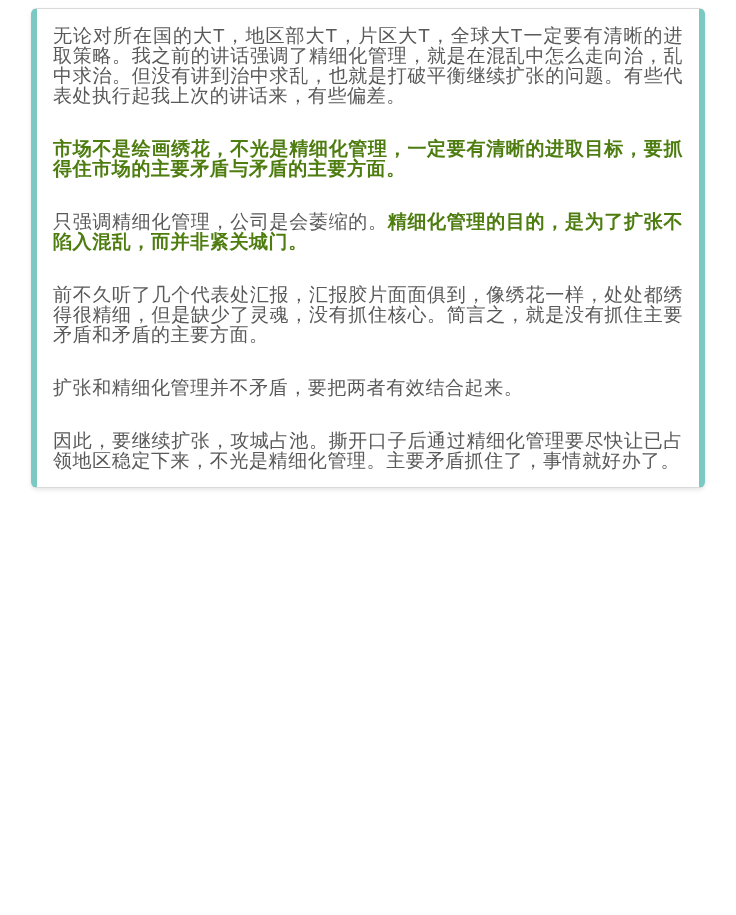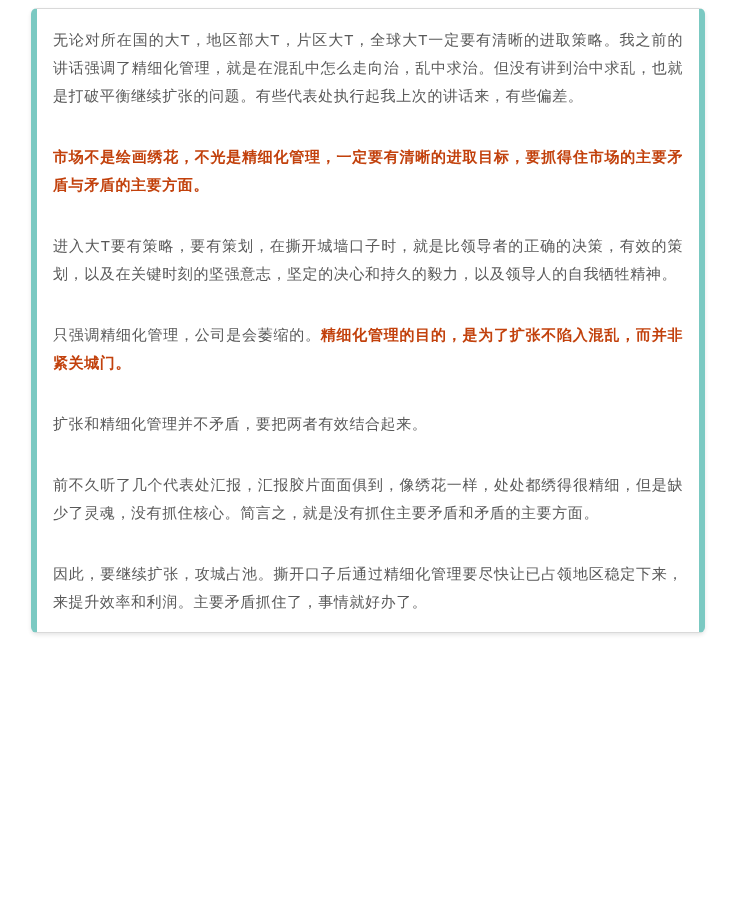--- a/index.html
+++ b/index.html
@@ -22,53 +22,52 @@
     background: #ffffff;
     border-left: 6px solid #7bc9c2;
     border-right: 6px solid #7bc9c2;
     border-top: 1px solid #d9d9d9;
     border-bottom: 1px solid #d9d9d9;
     border-radius: 6px;
     box-shadow: 0 2px 4px rgba(0,0,0,0.10);
     padding: 17px 16px 16px 16px;
   }
   .para {
-    font-size: 15px;
-    line-height: 28px;
+    font-size: 19px;
+    line-height: 20px;
     letter-spacing: 0.6px;
     color: #595959;
     margin: 0 0 33px 0;
     text-align: justify;
   }
   .para:last-child {
     margin-bottom: 0;
   }
   .para.highlight,
   .para .highlight {
-    color: #c2410c;
+    color: #4d7c0f;
     font-weight: bold;
   }
 </style>
 </head>
 <body>
 
 <div class="page">
   <div class="article-card">
 
     <p class="para">无论对所在国的大T，地区部大T，片区大T，全球大T一定要有清晰的进取策略。我之前的讲话强调了精细化管理，就是在混乱中怎么走向治，乱中求治。但没有讲到治中求乱，也就是打破平衡继续扩张的问题。有些代表处执行起我上次的讲话来，有些偏差。</p>
 
     <p class="para highlight">市场不是绘画绣花，不光是精细化管理，一定要有清晰的进取目标，要抓得住市场的主要矛盾与矛盾的主要方面。</p>
 
-    <p class="para">进入大T要有策略，要有策划，在撕开城墙口子时，就是比领导者的正确的决策，有效的策划，以及在关键时刻的坚强意志，坚定的决心和持久的毅力，以及领导人的自我牺牲精神。</p>
 
     <p class="para"><span>只强调精细化管理，公司是会萎缩的。</span><span class="highlight">精细化管理的目的，是为了扩张不陷入混乱，而并非紧关城门。</span></p>
 
 
+    <p class="para">前不久听了几个代表处汇报，汇报胶片面面俱到，像绣花一样，处处都绣得很精细，但是缺少了灵魂，没有抓住核心。简言之，就是没有抓住主要矛盾和矛盾的主要方面。</p>
+
     <p class="para">扩张和精细化管理并不矛盾，要把两者有效结合起来。</p>
-
-    <p class="para">前不久听了几个代表处汇报，汇报胶片面面俱到，像绣花一样，处处都绣得很精细，但是缺少了灵魂，没有抓住核心。简言之，就是没有抓住主要矛盾和矛盾的主要方面。</p>
 
 
 
-    <p class="para">因此，要继续扩张，攻城占池。撕开口子后通过精细化管理要尽快让已占领地区稳定下来，来提升效率和利润。主要矛盾抓住了，事情就好办了。</p>
+    <p class="para">因此，要继续扩张，攻城占池。撕开口子后通过精细化管理要尽快让已占领地区稳定下来，不光是精细化管理。主要矛盾抓住了，事情就好办了。</p>
 
   </div>
 </div>
 
 </body></html>

